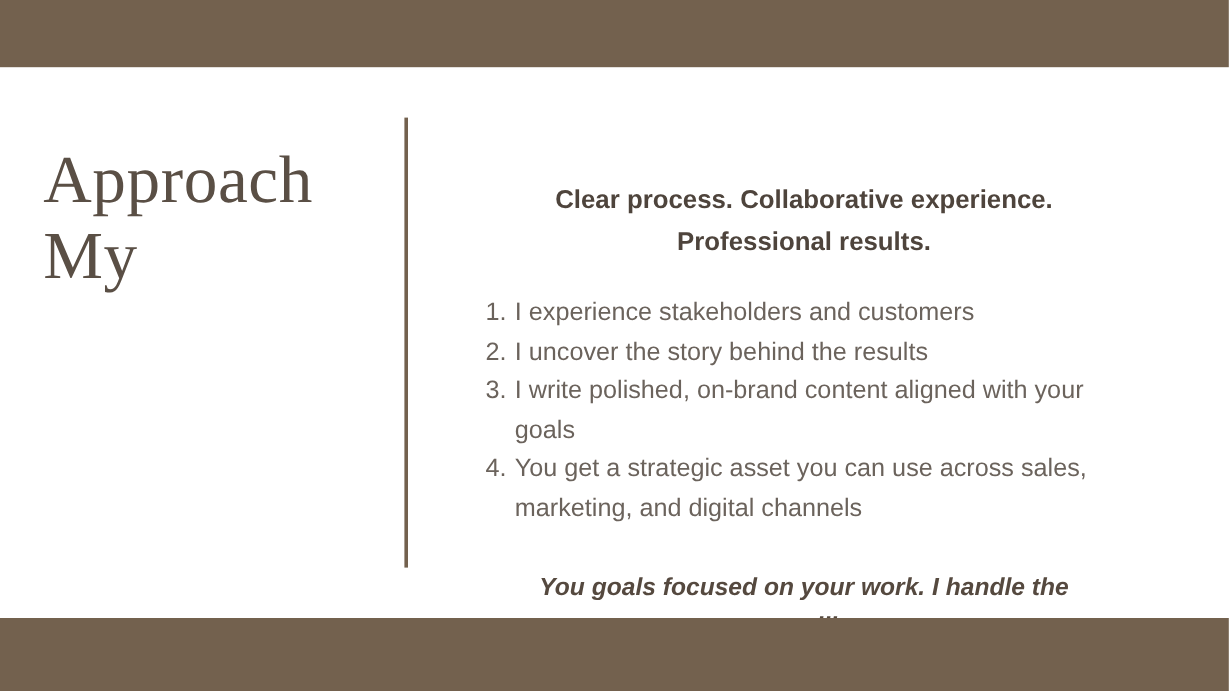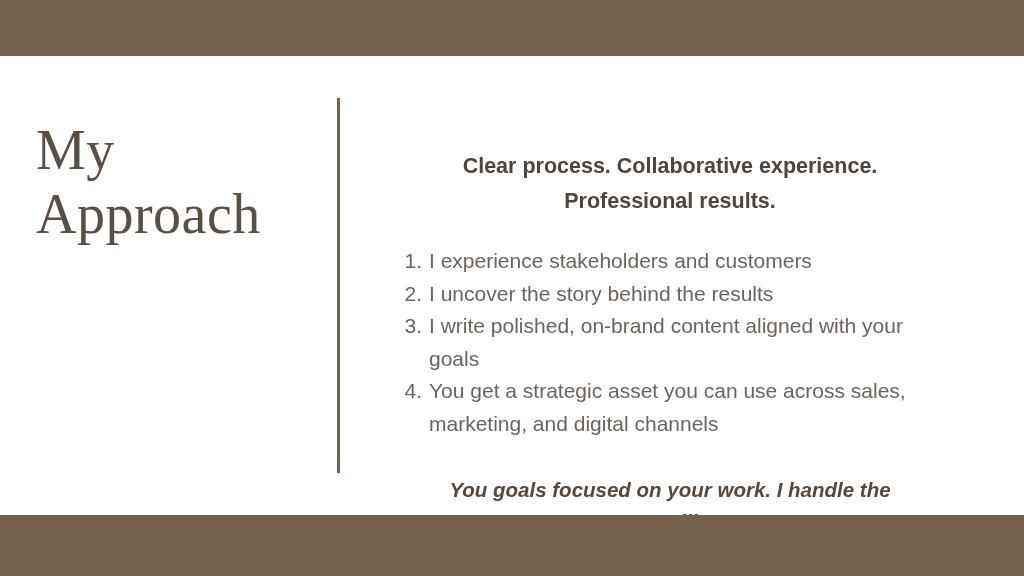--- a/index.html
+++ b/index.html
@@ -102,22 +102,22 @@
   }
 </style>
 </head>
 <body>
 
 <div class="slide">
 
   <div class="band band-top"></div>
 
   <div class="title-block">
+    <div class="title-line">Approach</div>
     <div class="title-line">My</div>
-    <div class="title-line">Approach</div>
   </div>
 
   <div class="divider"></div>
 
   <div class="content">
 
     <p class="headline">Clear process. Collaborative experience. Professional results.</p>
 
     <ol class="steps">
       <li class="step">

